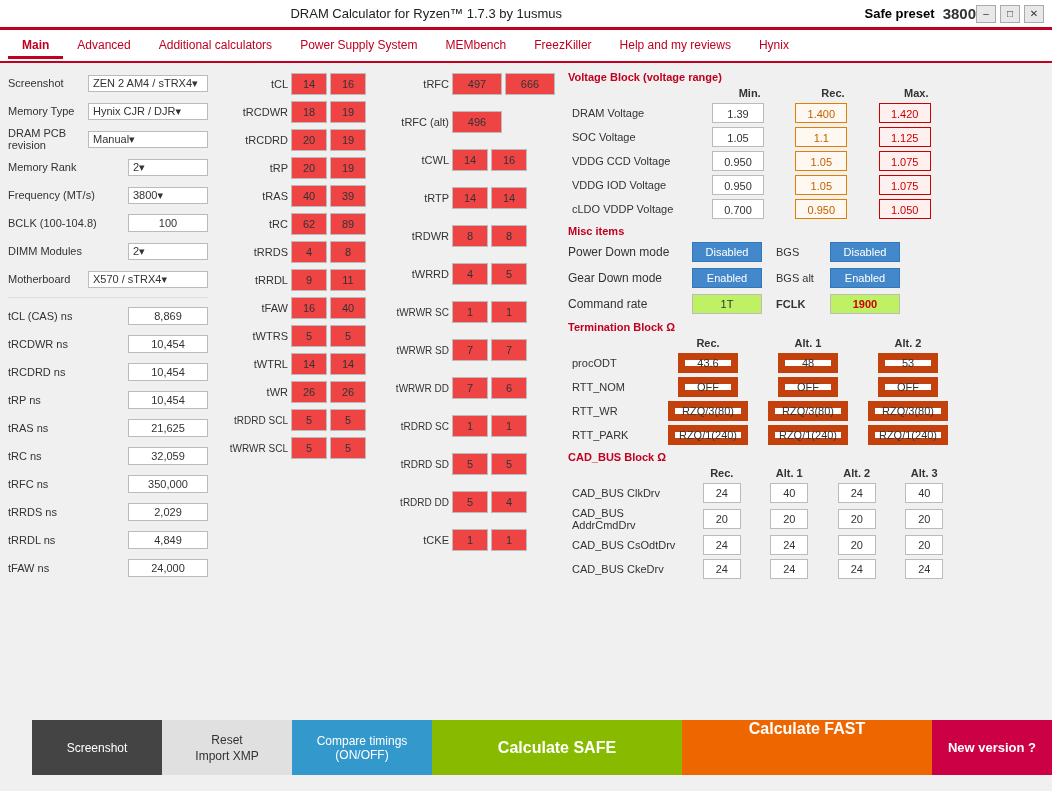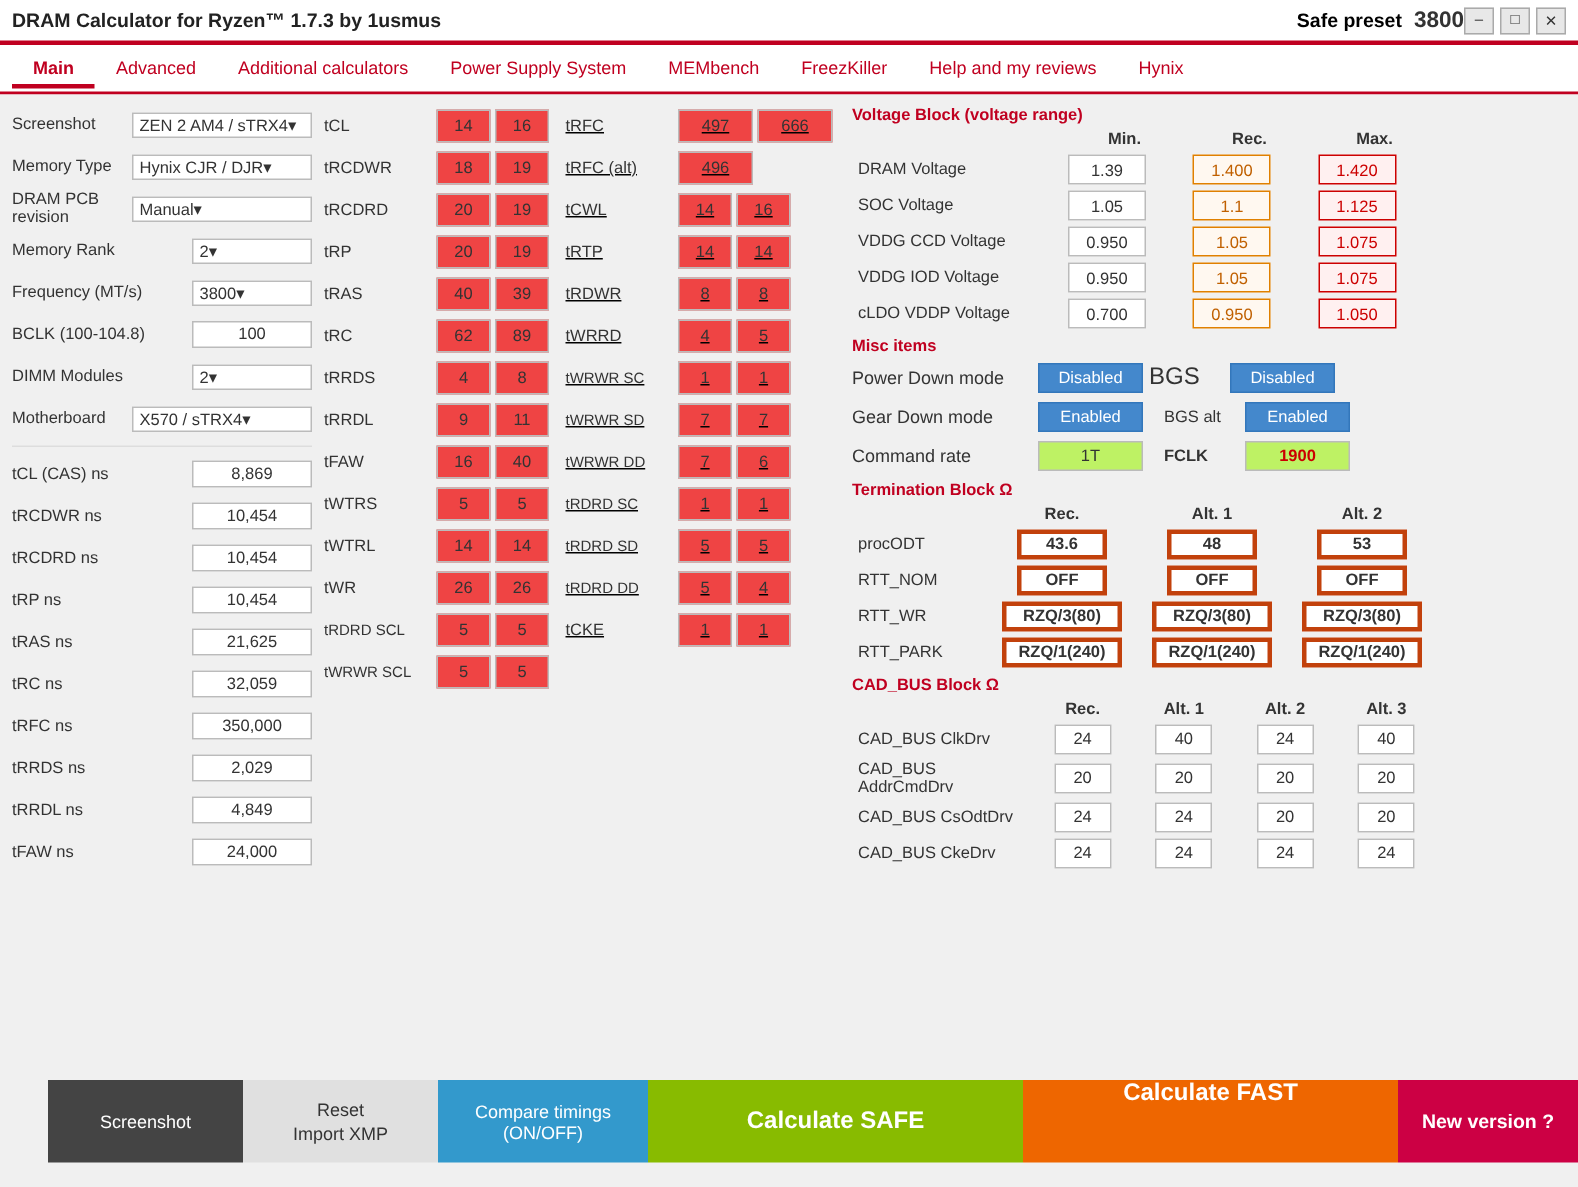--- a/index.html
+++ b/index.html
@@ -10,23 +10,24 @@
       background: #fff;
       height: 30px;
       display: flex;
       align-items: center;
       padding: 0 8px;
       border-bottom: 3px solid #c00020;
       position: relative;
     }
     #titlebar-title {
       font-size: 13px;
-      font-weight: bold;
+      font-weight: normal;
       color: #222;
       flex: 1;
+      text-align: center;
     }
     #titlebar-controls { display: flex; gap: 4px; }
     .win-btn {
       width: 20px; height: 18px;
       border: 1px solid #aaa;
       background: #e8e8e8;
       font-size: 10px;
       display: flex; align-items: center; justify-content: center;
       cursor: pointer;
       color: #333;
@@ -112,21 +113,21 @@
       display: flex;
       align-items: center;
       height: 26px;
       gap: 3px;
     }
     .timing-label {
       width: 72px;
       font-size: 11px;
       color: #333;
       font-weight: 500;
-      text-align: left;
+      text-align: right;
     }
     .timing-box {
       width: 36px;
       height: 22px;
       background: #ef4444;
       border: 1px solid #bbb;
       text-align: center;
       font-size: 11px;
       color: #333;
       display: flex;
@@ -198,26 +199,25 @@
     .term-table th, .term-table td {
       padding: 2px 4px;
       text-align: center;
       color: #333;
     }
     .term-table th { font-weight: bold; }
     .term-box {
       min-width: 60px;
       height: 20px;
       background: white;
-      border: 3px solid #c2410c;
+      border: 7px solid #c2410c;
       display: inline-flex;
       align-items: center;
       justify-content: center;
       font-size: 11px;
-      font-weight: bold;
     }
     
     
     .cad-table {
       width: 100%;
       border-collapse: collapse;
       font-size: 11px;
     }
     .cad-table th, .cad-table td {
       padding: 2px 4px;
@@ -514,21 +514,21 @@
         <div class="timing-box">5</div>
         <div class="timing-box">5</div>
       </div>
       <div class="timing-row">
         <span class="timing-label" style="font-size:10px;">tWRWR SCL</span>
         <div class="timing-box">5</div>
         <div class="timing-box">5</div>
       </div>
     </div>
 
-    <div id="timing-right-col" style="display:flex;flex-direction:column;gap:2px;width:185px;text-decoration:underline;">
+    <div id="timing-right-col" style="display:flex;flex-direction:column;gap:12px;width:185px;">
       <div class="timing-row">
         <span class="timing-label">tRFC</span>
         <div class="timing-box wide">497</div>
         <div class="timing-box wide">666</div>
       </div>
       <div class="timing-row">
         <span class="timing-label">tRFC (alt)</span>
         <div class="timing-box wide">496</div>
       </div>
       <div class="timing-row">
@@ -634,21 +634,21 @@
             </tr>
           </tbody>
         </table>
       </div>
 
       <div>
         <div class="block-header">Misc items</div>
         <div class="misc-row">
           <span class="misc-label">Power Down mode</span>
           <div class="misc-val blue-btn">Disabled</div>
-          <span style="color:#333; font-size:16px; width:50px;">BGS</span>
+          <span style="margin-left:10px; color:#333; font-size:11px; width:50px;">BGS</span>
           <div class="misc-val blue-btn">Disabled</div>
         </div>
         <div class="misc-row">
           <span class="misc-label">Gear Down mode</span>
           <div class="misc-val blue-btn">Enabled</div>
           <span style="margin-left:10px; color:#333; font-size:11px; width:50px;">BGS alt</span>
           <div class="misc-val blue-btn">Enabled</div>
         </div>
         <div class="misc-row">
           <span class="misc-label">Command rate</span>

